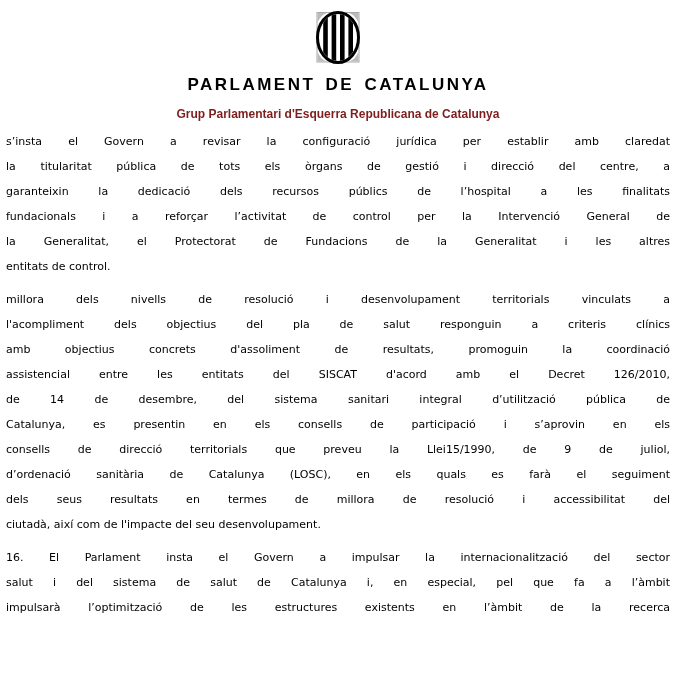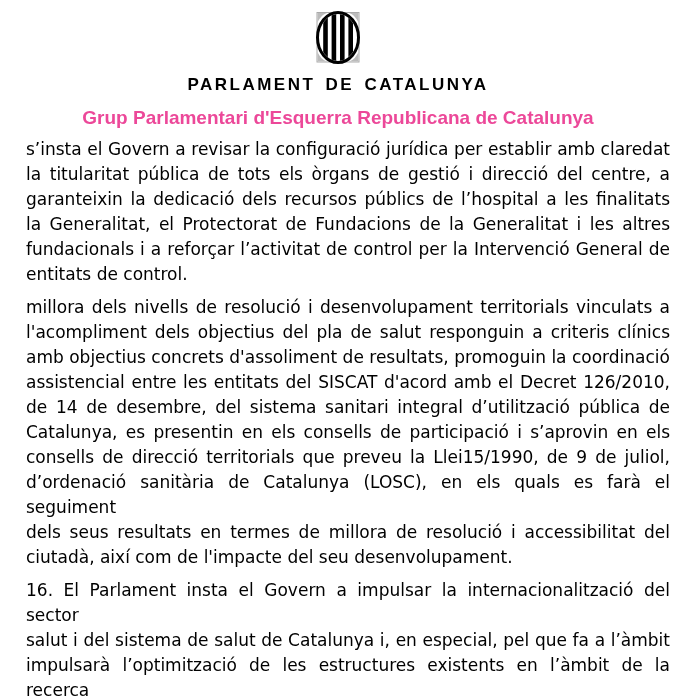--- a/index.html
+++ b/index.html
@@ -22,34 +22,33 @@
     font-weight: bold;
     font-size: 17px;
     letter-spacing: 2.5px;
     word-spacing: 3px;
     color: #000000;
   }
   .group-subtitle {
     margin-top: 12px;
     font-family: "Liberation Sans", sans-serif;
     font-weight: bold;
-    font-size: 19px;
-    color: #ec4899;
+    font-size: 12px;
+    color: #7f1d1d;
   }
 
   
   .doc-body { padding: 8px 6px 0 6px; }
   .paragraph { margin: 0 0 8px 0; }
   .line {
-    font-size: 17px;
+    font-size: 11px;
     line-height: 25px;
     text-align: justify;
     text-align-last: justify;
     color: #000000;
-    margin-left: 20px;
   }
   .line.last { text-align-last: left; }
 </style>
 </head>
 <body>
 
 <div class="page">
 
   <header class="letterhead">
     <svg class="coat-of-arms" viewBox="0 0 46 56" xmlns="http://www.w3.org/2000/svg" aria-hidden="true">
@@ -77,22 +76,22 @@
     <div class="institution-title">PARLAMENT DE CATALUNYA</div>
 
     <div class="group-subtitle">Grup Parlamentari d'Esquerra Republicana de Catalunya</div>
   </header>
 
   <main class="doc-body" id="doc-body">
       <div class="paragraph">
         <div class="line">s’insta el Govern a revisar la configuració jurídica per establir amb claredat</div>
         <div class="line">la titularitat pública de tots els òrgans de gestió i direcció del centre, a</div>
         <div class="line">garanteixin la dedicació dels recursos públics de l’hospital a les finalitats</div>
+        <div class="line">fundacionals i a reforçar l’activitat de control per la Intervenció General de</div>
         <div class="line">la Generalitat, el Protectorat de Fundacions de la Generalitat i les altres</div>
-        <div class="line">fundacionals i a reforçar l’activitat de control per la Intervenció General de</div>
         <div class="line last">entitats de control.</div>
       </div>
       <div class="paragraph">
         <div class="line">millora dels nivells de resolució i desenvolupament territorials vinculats a</div>
         <div class="line">l'acompliment dels objectius del pla de salut responguin a criteris clínics</div>
         <div class="line">amb objectius concrets d'assoliment de resultats, promoguin la coordinació</div>
         <div class="line">assistencial entre les entitats del SISCAT d'acord amb el Decret 126/2010,</div>
         <div class="line">de 14 de desembre, del sistema sanitari integral d’utilització pública de</div>
         <div class="line">Catalunya, es presentin en els consells de participació i s’aprovin en els</div>
         <div class="line">consells de direcció territorials que preveu la Llei15/1990, de 9 de juliol,</div>

